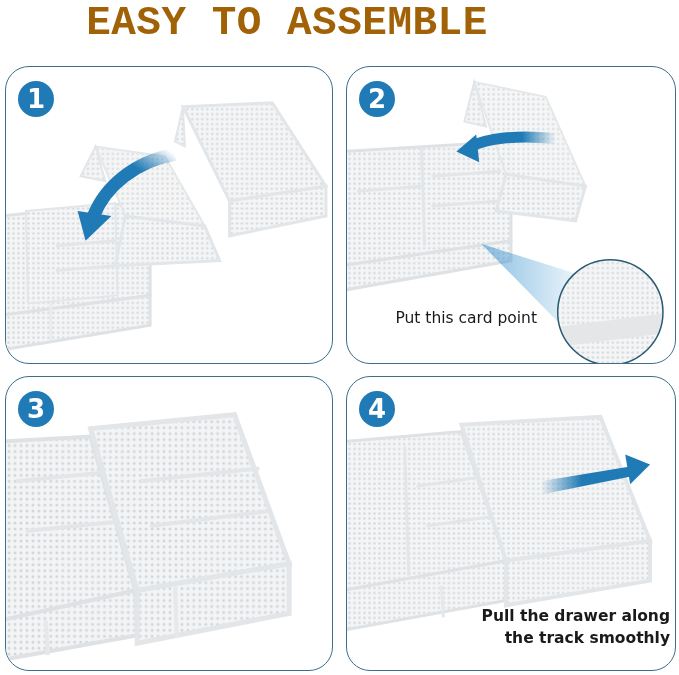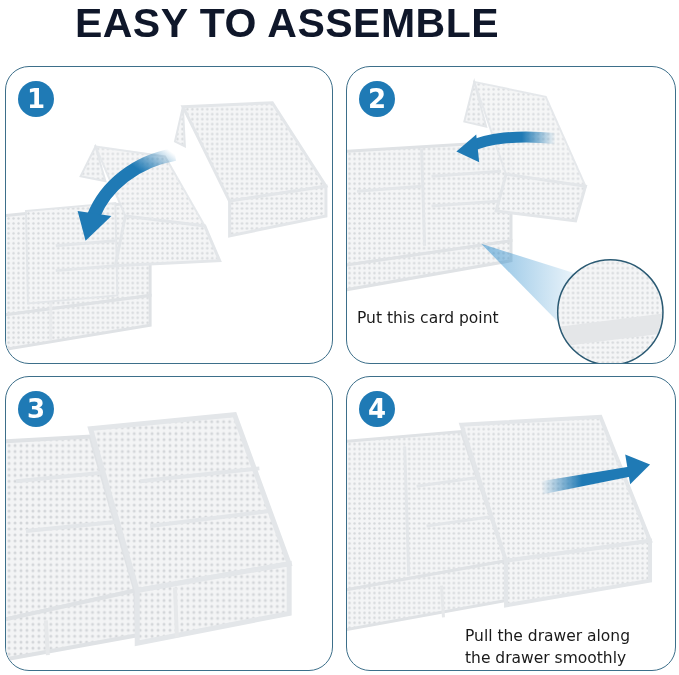--- a/index.html
+++ b/index.html
@@ -1,27 +1,27 @@
 <!DOCTYPE html>
 <html><head>
   <meta charset="utf-8">
   <style>
     html, body { margin: 0; padding: 0; background: #ffffff; }
     body { width: 679px; height: 675px; position: relative; overflow: hidden;
            font-family: "DejaVu Sans", sans-serif; }
     .title { position: absolute; left: 0; top: 0; width: 574px; height: 50px;
              text-align: center; font-weight: bold; font-size: 41px; line-height: 46px;
-             letter-spacing: 0.5px; color: #0f172a; font-family: Liberation Sans, sans-serif; }
+             letter-spacing: 0.5px; color: #a16207; font-family: Liberation Mono, monospace; }
     .panel { position: absolute; border: 1.5px solid #3d6f8a; border-radius: 24px;
              background: #ffffff; overflow: hidden; box-sizing: border-box; }
     .badge { position: absolute; left: 12px; top: 14px; width: 36px; height: 36px; border-radius: 50%;
              background: #1f7ab5; color: #fff; font-weight: bold; font-size: 26px;
              line-height: 36px; text-align: center; font-family: "DejaVu Sans", sans-serif; z-index: 5; }
     .illus { position: absolute; left: 0; top: 0; width: 100%; height: 100%; }
-    .caption { position: absolute; text-align: left; font-size: 15.5px; line-height: 22px;
+    .caption { position: absolute; text-align: right; font-size: 15.5px; line-height: 22px;
                color: #1a1a1a; font-family: "DejaVu Sans", sans-serif; z-index: 5; }
     .caption span { display: block; white-space: nowrap; }
   </style>
 </head>
 <body>
 
 <div class="title">EASY TO ASSEMBLE</div>
 
 <div class="panel" style="left:5px;top:66px;width:328px;height:298px;">
   <div class="badge">1</div>
@@ -147,17 +147,17 @@
     <line x1="95" y1="210" x2="97" y2="242" stroke="#e6e8ea" stroke-width="3"></line>
     <line x1="70" y1="110" x2="140" y2="100" stroke="#e3e6e9" stroke-width="3"></line>
     <line x1="80" y1="150" x2="150" y2="140" stroke="#e3e6e9" stroke-width="3"></line>
 
     <polygon points="115,48 255,40 305,165 160,185" fill="url(#mesh4)" stroke="#e3e6e9" stroke-width="4"></polygon>
     <polygon points="160,185 305,165 305,205 160,230" fill="url(#mesh4)" stroke="#e3e6e9" stroke-width="4"></polygon>
 
     <polygon points="195,105 285,90 287,100 197,118" fill="url(#arrowGrad4)"></polygon>
     <polygon points="280,78 305,88 285,108" fill="#1f7ab5"></polygon>
   </svg>
-  <div class="caption" style="left:118px;top:248px;width:205px;">
+  <div class="caption" style="left:118px;top:228px;width:205px;font-weight:bold;">
     <span>Pull the drawer along</span>
-    <span>the drawer smoothly</span>
+    <span>the track smoothly</span>
   </div>
 </div>
 
 </body></html>

